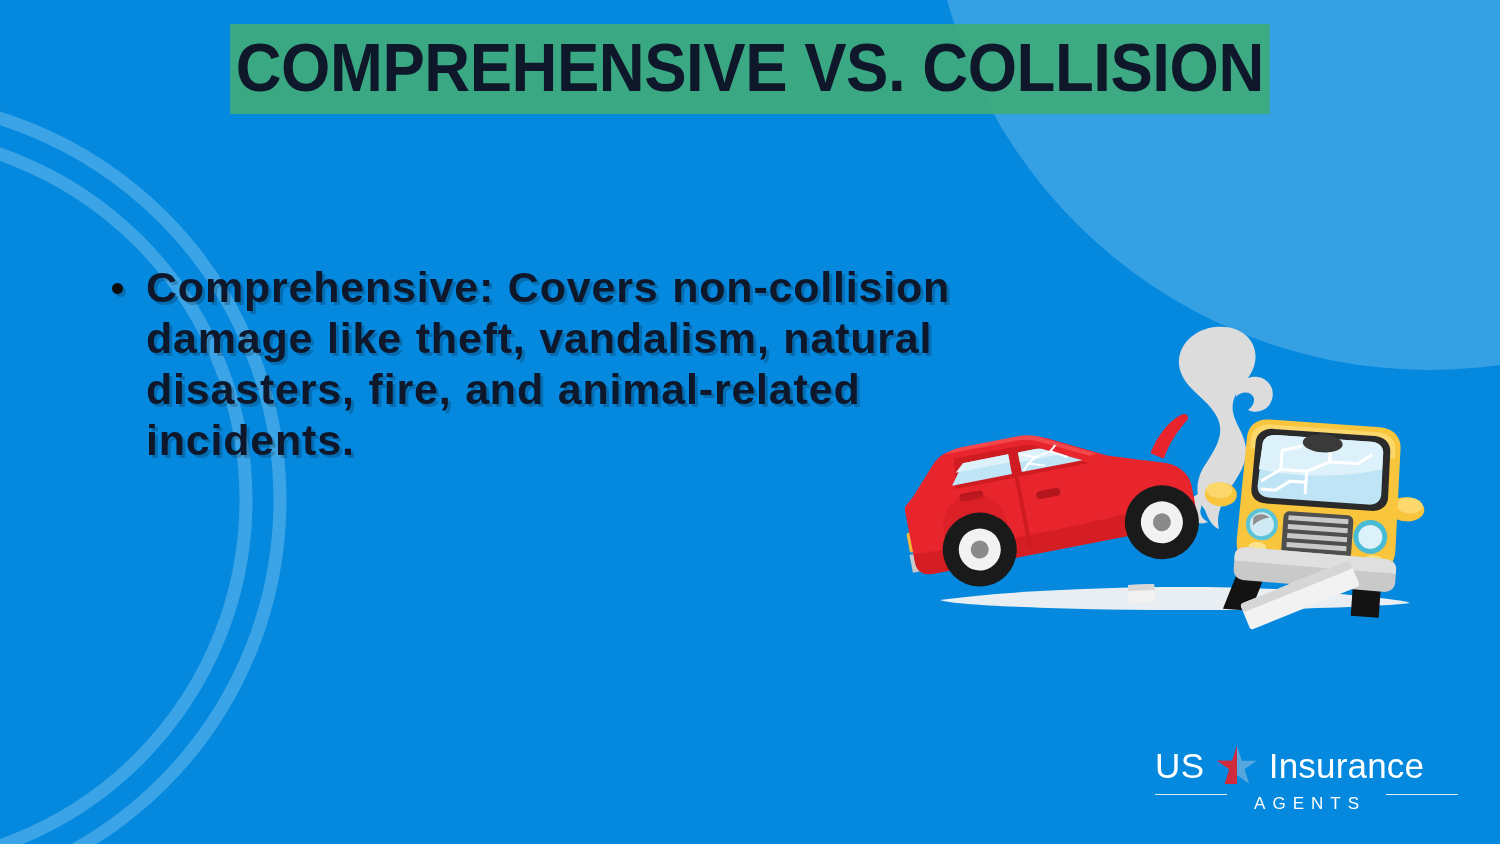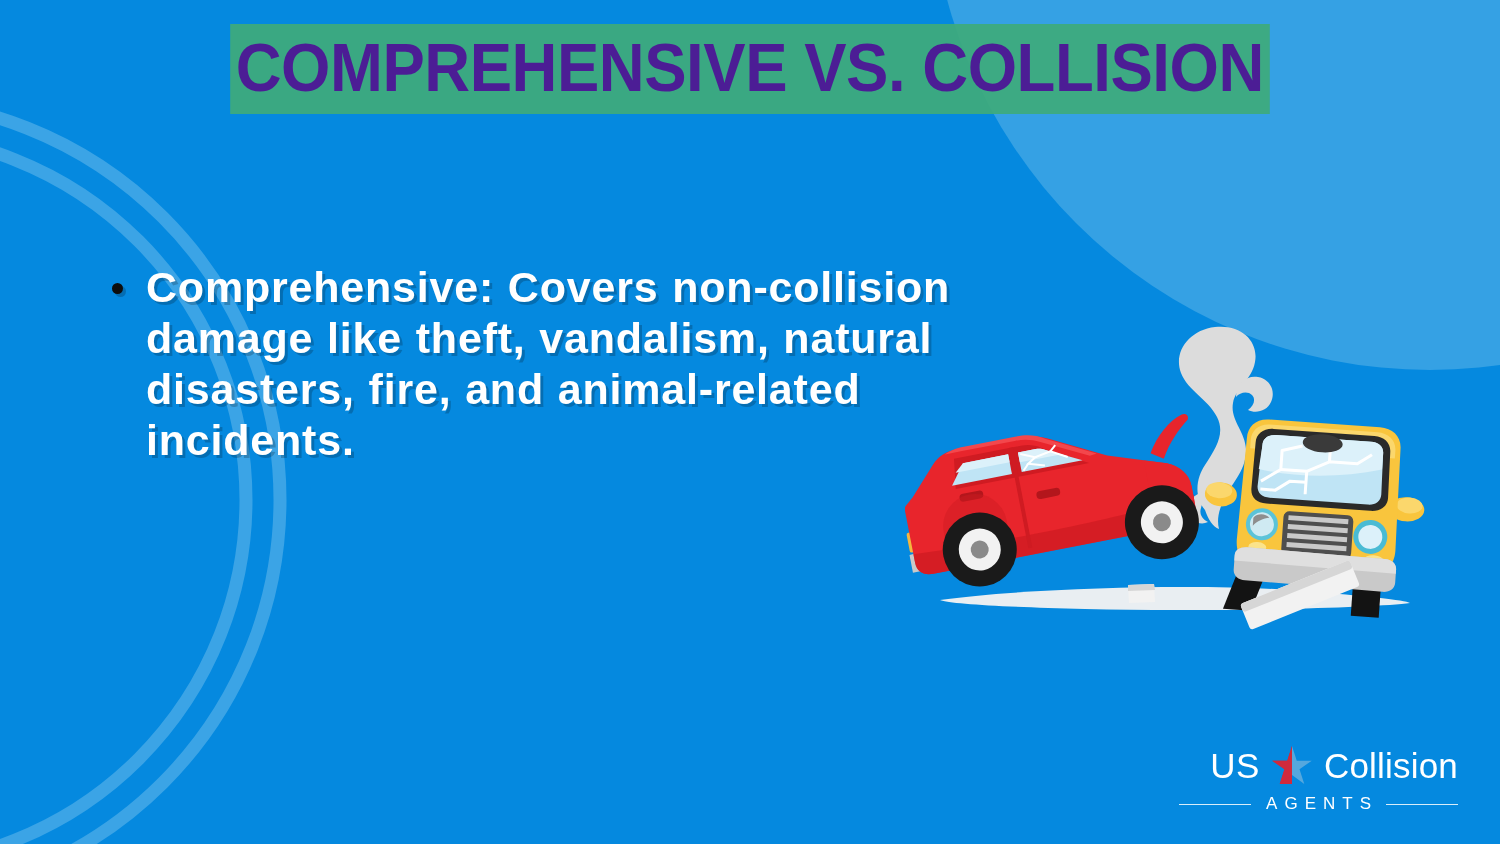--- a/index.html
+++ b/index.html
@@ -35,21 +35,21 @@
     text-align: center;
     z-index: 6;
   }
   .title-line {
     display: block;
     font-family: "Liberation Sans Narrow", "Liberation Sans", sans-serif;
     font-weight: bold;
     font-size: 69px;
     line-height: 80px;
     letter-spacing: -0.5px;
-    color: #4c1d95;
+    color: #0f172a;
     white-space: nowrap;
   }
   .title-line > span {
     background-color: rgba(62, 170, 124, 0.94);
     padding: 4px 6px 6px 6px;
     box-decoration-break: clone;
     -webkit-box-decoration-break: clone;
     transform: scaleX(0.92);
     display: inline-block;
     transform-origin: center;
@@ -70,21 +70,21 @@
   }
   .bullet {
     position: relative;
     padding-left: 46px;
     margin: 0 11px 2px 0;
     font-family: "Liberation Sans Narrow", "Liberation Sans", sans-serif;
     font-weight: bold;
     font-size: 43px;
     line-height: 51px;
     letter-spacing: 0.8px;
-    color: #ffffff;
+    color: #0f172a;
     text-shadow: 3px 3px 0 rgba(0,0,0,0.20);
     word-spacing: 1px;
   }
   .bullet .dot {
     position: absolute;
     left: 12px;
     top: 21px;
     width: 11px;
     height: 11px;
     background: #0d0d0d;
@@ -107,42 +107,42 @@
     position: absolute;
     right: 42px;
     bottom: 30px;
     z-index: 7;
     text-align: center;
     color: #ffffff;
   }
   .logo-top {
     display: flex;
     align-items: center;
-    justify-content: flex-end;
+    justify-content: flex-start;
     gap: 12px;
     line-height: 1;
   }
   .logo-us {
     font-family: "Liberation Sans", sans-serif;
     font-size: 35px;
     font-weight: 400;
     letter-spacing: 0.5px;
   }
   .logo-insurance {
     font-family: "Liberation Sans", sans-serif;
     font-size: 35px;
     font-weight: 400;
     letter-spacing: 0.2px;
   }
   .logo-star { display:block; width: 40px; height: 38px; }
   .logo-bottom {
     display: flex;
-    align-items: center;
+    align-items: flex-start;
     justify-content: center;
-    gap: 8px;
+    gap: 20px;
     margin-top: 10px;
   }
   .logo-rule {
     height: 1px;
     background: rgba(255,255,255,0.85);
     width: 72px;
   }
   .logo-agents {
     font-family: "Liberation Sans", sans-serif;
     font-size: 17px;
@@ -331,21 +331,21 @@
   </svg>
 
   <div class="logo">
     <div class="logo-top">
       <span class="logo-us">US</span>
       <svg class="logo-star" viewBox="0 0 100 96">
         <path d="M50 0 L 50 96 L 19 96 L 31 59 L 0 37 L 38 37 Z" fill="#D02A3D"></path>
         <path d="M50 0 L 62 37 L 100 37 L 69 59 L 81 96 L 50 73 Z" fill="#55A8DE"></path>
         <path d="M50 0 L 50 73 L 19 96 L 31 59 L 0 37 L 38 37 Z" fill="#D02A3D"></path>
       </svg>
-      <span class="logo-insurance">Collision</span>
+      <span class="logo-insurance">Insurance</span>
     </div>
     <div class="logo-bottom">
       <span class="logo-rule"></span>
       <span class="logo-agents">AGENTS</span>
       <span class="logo-rule"></span>
     </div>
   </div>
 
 </div>
 

